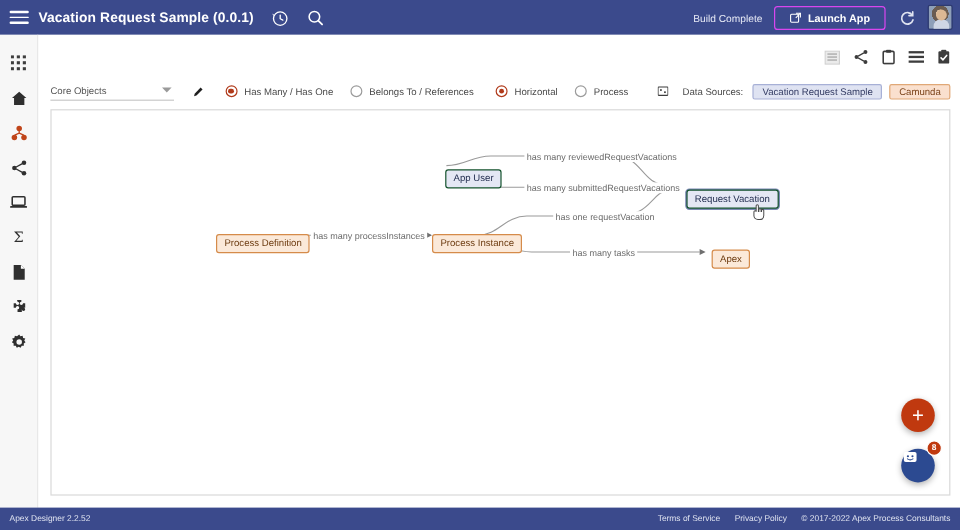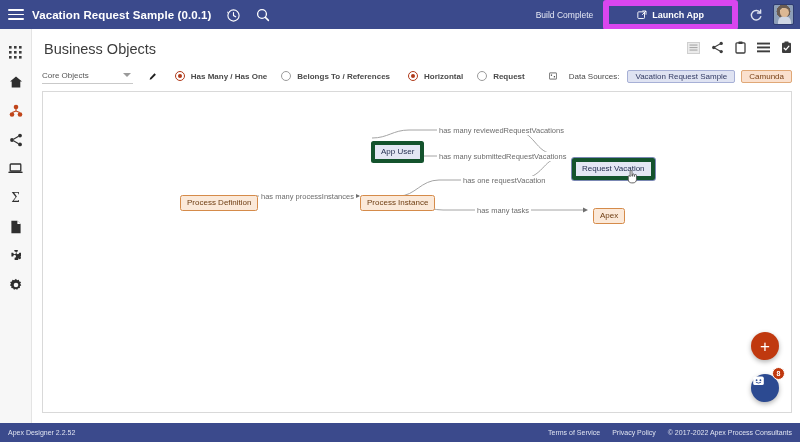--- a/index.html
+++ b/index.html
@@ -21,23 +21,23 @@
             justify-content:center; gap:3px; cursor:pointer; margin-right:8px;}
   .tb-ham i { display:block; height:1.6px; background:#fff; border-radius:1px; }
   .tb-title { color:#fff; font-size:11.5px; font-weight:bold; letter-spacing:.1px;
               white-space:nowrap; }
   .tb-ico { width:18px; height:18px; margin-left:12px; position:relative;
             cursor:pointer; flex:0 0 auto; }
   .tb-spacer { flex:1 1 auto; }
   .tb-status { color:#e6e9f5; font-size:8.5px; margin-right:10px; white-space:nowrap;}
   .launch-btn {
     display:flex; align-items:center; gap:5px;
-    border:6px solid #d946ef; border-radius:3px;
+    border:1px solid #d946ef; border-radius:3px;
     color:#fff; font-size:9px; font-weight:bold;
-    padding:4px 28px; background:transparent; cursor:pointer; white-space:nowrap;
+    padding:4px 12px; background:transparent; cursor:pointer; white-space:nowrap;
   }
   .refresh-ico { width:14px; height:14px; margin-left:11px; cursor:pointer;}
   .avatar {
     width:21px; height:21px; margin-left:10px; border-radius:2px;
     background: radial-gradient(circle at 50% 34%, #e8c9a8 0 22%, #6b5c52 23% 44%, #8e9fb8 45% 100%);
     border:1px solid #2e3b70; overflow:hidden; position:relative; cursor:pointer;
   }
   .avatar::after{content:"";position:absolute;left:4px;top:11px;width:13px;height:11px;
     background:#cfd6e4;border-radius:6px 6px 0 0;}
   .avatar::before{content:"";position:absolute;left:6px;top:3px;width:9px;height:9px;
@@ -71,21 +71,21 @@
   .caret { position:absolute; right:2px; top:5px; width:0;height:0;
            border-left:4px solid transparent; border-right:4px solid transparent;
            border-top:4px solid #9a9a9a;}
   .pencil { margin-left:16px; cursor:pointer; }
   .radio-grp { display:flex; align-items:center; margin-left:18px; }
   .radio { width:10px;height:10px;border-radius:50%;border:1.4px solid #9b9b9b;
            position:relative; flex:0 0 auto; cursor:pointer; }
   .radio.on { border-color:#b03a1a; }
   .radio.on::after{content:"";position:absolute;left:1.8px;top:1.8px;width:4.4px;height:4.4px;
     border-radius:50%;background:#b03a1a;}
-  .radio-lbl { font-size:8px;color:#4a4a4a; margin:0 14px 0 6px; white-space:nowrap; cursor:pointer;font-weight:bold;}
+  .radio-lbl { font-size:8px;color:#4a4a4a; margin:0 14px 0 6px; white-space:nowrap; cursor:pointer;}
   .ds-ico { margin-left:10px; margin-right:12px; }
   .ds-lbl { font-size:8px; color:#4a4a4a; margin-right:8px; white-space:nowrap;}
   .chip { font-size:8px; padding:1px 7px; border-radius:2px; white-space:nowrap;
           cursor:pointer; }
   .chip.blue { background:#dfe3f2; border:1px solid #a7b0d6; color:#333b63; margin-right:6px;}
   .chip.orange { background:#fae0ce; border:1px solid #e0a877; color:#7a4218; }
 
   
   .tr-icons { position:absolute; right:8px; top:12px; display:flex;
               align-items:center; gap:11px; }
@@ -94,21 +94,21 @@
   
   .canvas {
     position:absolute; left:10px; top:62px; right:8px; bottom:10px;
     border:1px solid #d9d9d9; background:#fff; overflow:hidden;
   }
   .canvas svg { position:absolute; left:0; top:0; }
 
   .node { position:absolute; font-size:8px; border-radius:2.5px;
           padding:3px 6px; white-space:nowrap; cursor:pointer;
           line-height:1; }
-  .node.blue { background:#e4e7f4; border:4px solid #14532d; color:#1f2a4d; }
+  .node.blue { background:#e4e7f4; border:1px solid #14532d; color:#1f2a4d; }
   .node.peach { background:#fbe9d9; border:1px solid #d58b4a; color:#6d3c11; }
   .node.sel { box-shadow:0 0 0 1px #7b88b4; }
   .edge-lbl { position:absolute; font-size:7.5px; color:#6c6c6c;
               white-space:nowrap; background:#fff; padding:0 2px; }
 
   
   .cursor-hand { position:absolute; left:590px; top:140px; width:12px;height:14px; }
 
   
   .fab-add {
@@ -263,21 +263,20 @@
     <div class="rail-item">
       <svg width="14" height="14" viewBox="0 0 14 14">
         <path d="M7 0.8 l1 1.5 1.8-.5 .5 1.8 1.8 .5 -.9 1.6 1.1 1.5 -1.5 1 .1 1.9 -1.8 .1 -.9 1.6 -1.6-.9 -1.6 .9 -.9-1.6 -1.8-.1 .1-1.9 -1.5-1 1.1-1.5 -.9-1.6 1.8-.5 .5-1.8 1.8 .5 z" fill="#2f2f2f"></path>
         <circle cx="7" cy="7" r="2.3" fill="#f7f7f7"></circle>
       </svg>
     </div>
   </div>
 
   <div class="main">
 
-    <div class="page-title">Business Objects</div>
 
     <div class="tr-icons">
       <svg class="ti" width="13" height="12" viewBox="0 0 13 12">
         <rect x="0.5" y="0.5" width="12" height="11" fill="#ebebeb" stroke="#cfcfcf"></rect>
         <g fill="#a8a8a8">
             <rect x="2.5" y="2.5" width="8" height="1.1"></rect>
             <rect x="2.5" y="5" width="8" height="1.1"></rect>
             <rect x="2.5" y="7.5" width="8" height="1.1"></rect>
           </g>
       </svg>
@@ -321,21 +320,21 @@
         <span class="radio on"></span>
         <span class="radio-lbl">Has Many / Has One</span>
         <span class="radio"></span>
         <span class="radio-lbl">Belongs To / References</span>
       </div>
 
       <div class="radio-grp" style="margin-left:4px;">
         <span class="radio on"></span>
         <span class="radio-lbl">Horizontal</span>
         <span class="radio"></span>
-        <span class="radio-lbl">Request</span>
+        <span class="radio-lbl">Process</span>
       </div>
 
       <svg class="ds-ico" width="14" height="12" viewBox="0 0 14 12">
         <rect x="0.6" y="0.6" width="12.8" height="10.8" rx="1" fill="none" stroke="#3d3d3d" stroke-width="1.3"></rect>
         <rect x="3.2" y="3.4" width="2.2" height="2.2" fill="#3d3d3d"></rect>
         <rect x="8.4" y="6.2" width="2.2" height="2.2" fill="#3d3d3d"></rect>
       </svg>
 
       <span class="ds-lbl">Data Sources:</span>
       <span class="chip blue">Vacation Request Sample</span>

